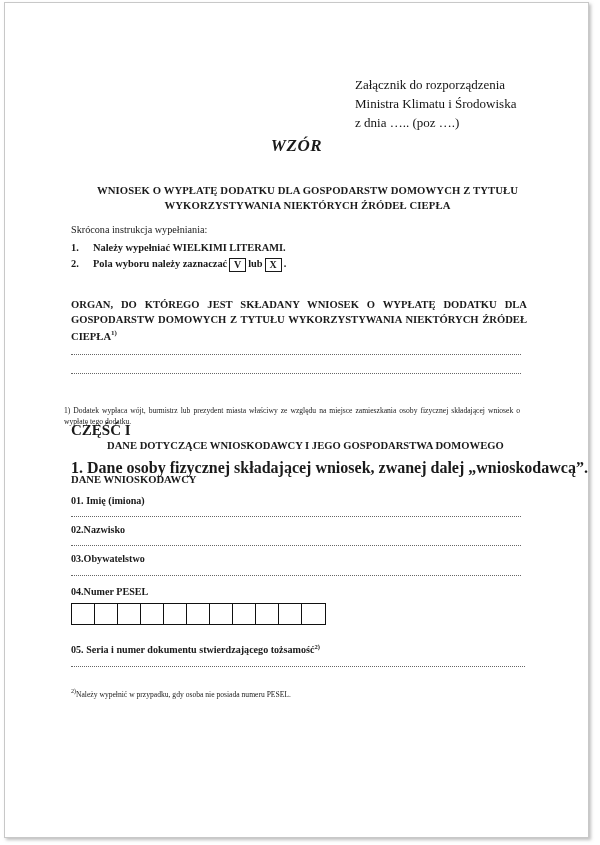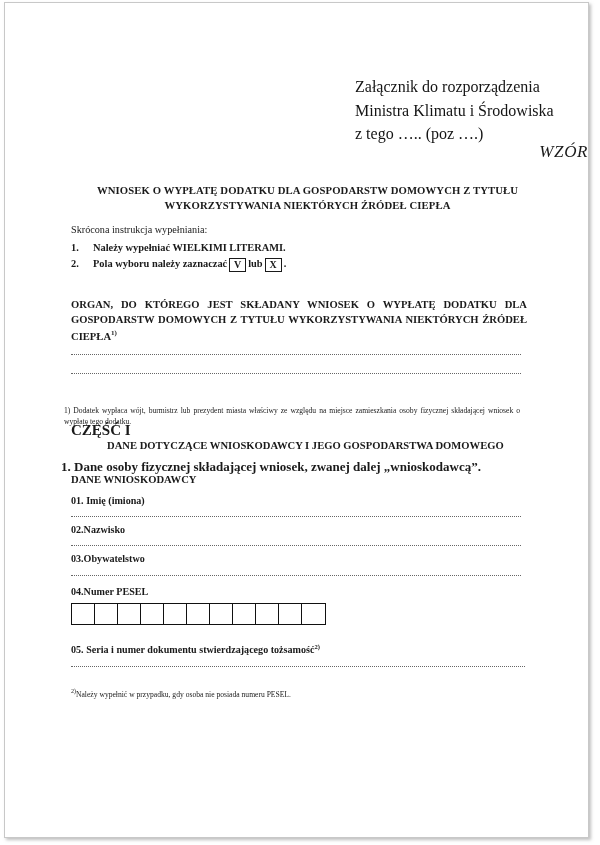--- a/index.html
+++ b/index.html
@@ -34,38 +34,39 @@
     right: 0;
     bottom: 0;
     padding: 0;
   }
 
   
   .attachment-block {
     position: absolute;
     left: 350px;
     top: 72px;
-    font-size: 16px;
+    font-size: 13px;
     line-height: 1.48;
     font-family: "Liberation Serif", serif;
     color: #141414;
   }
   .attachment-block div { white-space: nowrap; }
 
   
   .wzor {
     position: absolute;
     left: 0;
     right: 0;
-    top: 139px;
-    text-align: right;
+    top: 133px;
+    text-align: center;
     font-style: italic;
     font-size: 17px;
     letter-spacing: 0.6px;
     font-family: "Liberation Serif", serif;
+    font-weight: bold;
   }
 
   
   .doc-title {
     position: absolute;
     left: 90px;
     width: 425px;
     top: 180px;
     text-align: center;
     font-weight: bold;
@@ -162,24 +163,24 @@
   .part-subtitle {
     position: absolute;
     left: 66px;
     top: 437px;
     font-weight: bold;
     font-size: 10.6px;
     margin-left: 36px;
   }
   .applicant-line {
     position: absolute;
-    left: 56px;
+    left: 66px;
     top: 456px;
     font-weight: bold;
-    font-size: 13px;
+    font-size: 16px;
   }
   .applicant-head {
     position: absolute;
     left: 66px;
     top: 471px;
     font-weight: bold;
     font-size: 10.6px;
   }
 
   
@@ -216,21 +217,21 @@
 </style>
 </head>
 <body>
 
 <div class="page-frame">
   <div class="page-inner">
 
     <div class="attachment-block">
       <div>Załącznik do rozporządzenia</div>
       <div>Ministra Klimatu i Środowiska</div>
-      <div>z tego ….. (poz ….)</div>
+      <div>z dnia ….. (poz ….)</div>
     </div>
 
     <div class="wzor">WZÓR</div>
 
     <div class="doc-title">WNIOSEK O WYPŁATĘ DODATKU DLA GOSPODARSTW DOMOWYCH Z TYTUŁU WYKORZYSTYWANIA NIEKTÓRYCH ŹRÓDEŁ CIEPŁA</div>
 
     <div class="instr-head">Skrócona instrukcja wypełniania:</div>
     <div class="instr-list">
       <div class="instr-item">
         <span class="instr-num">1.</span>

